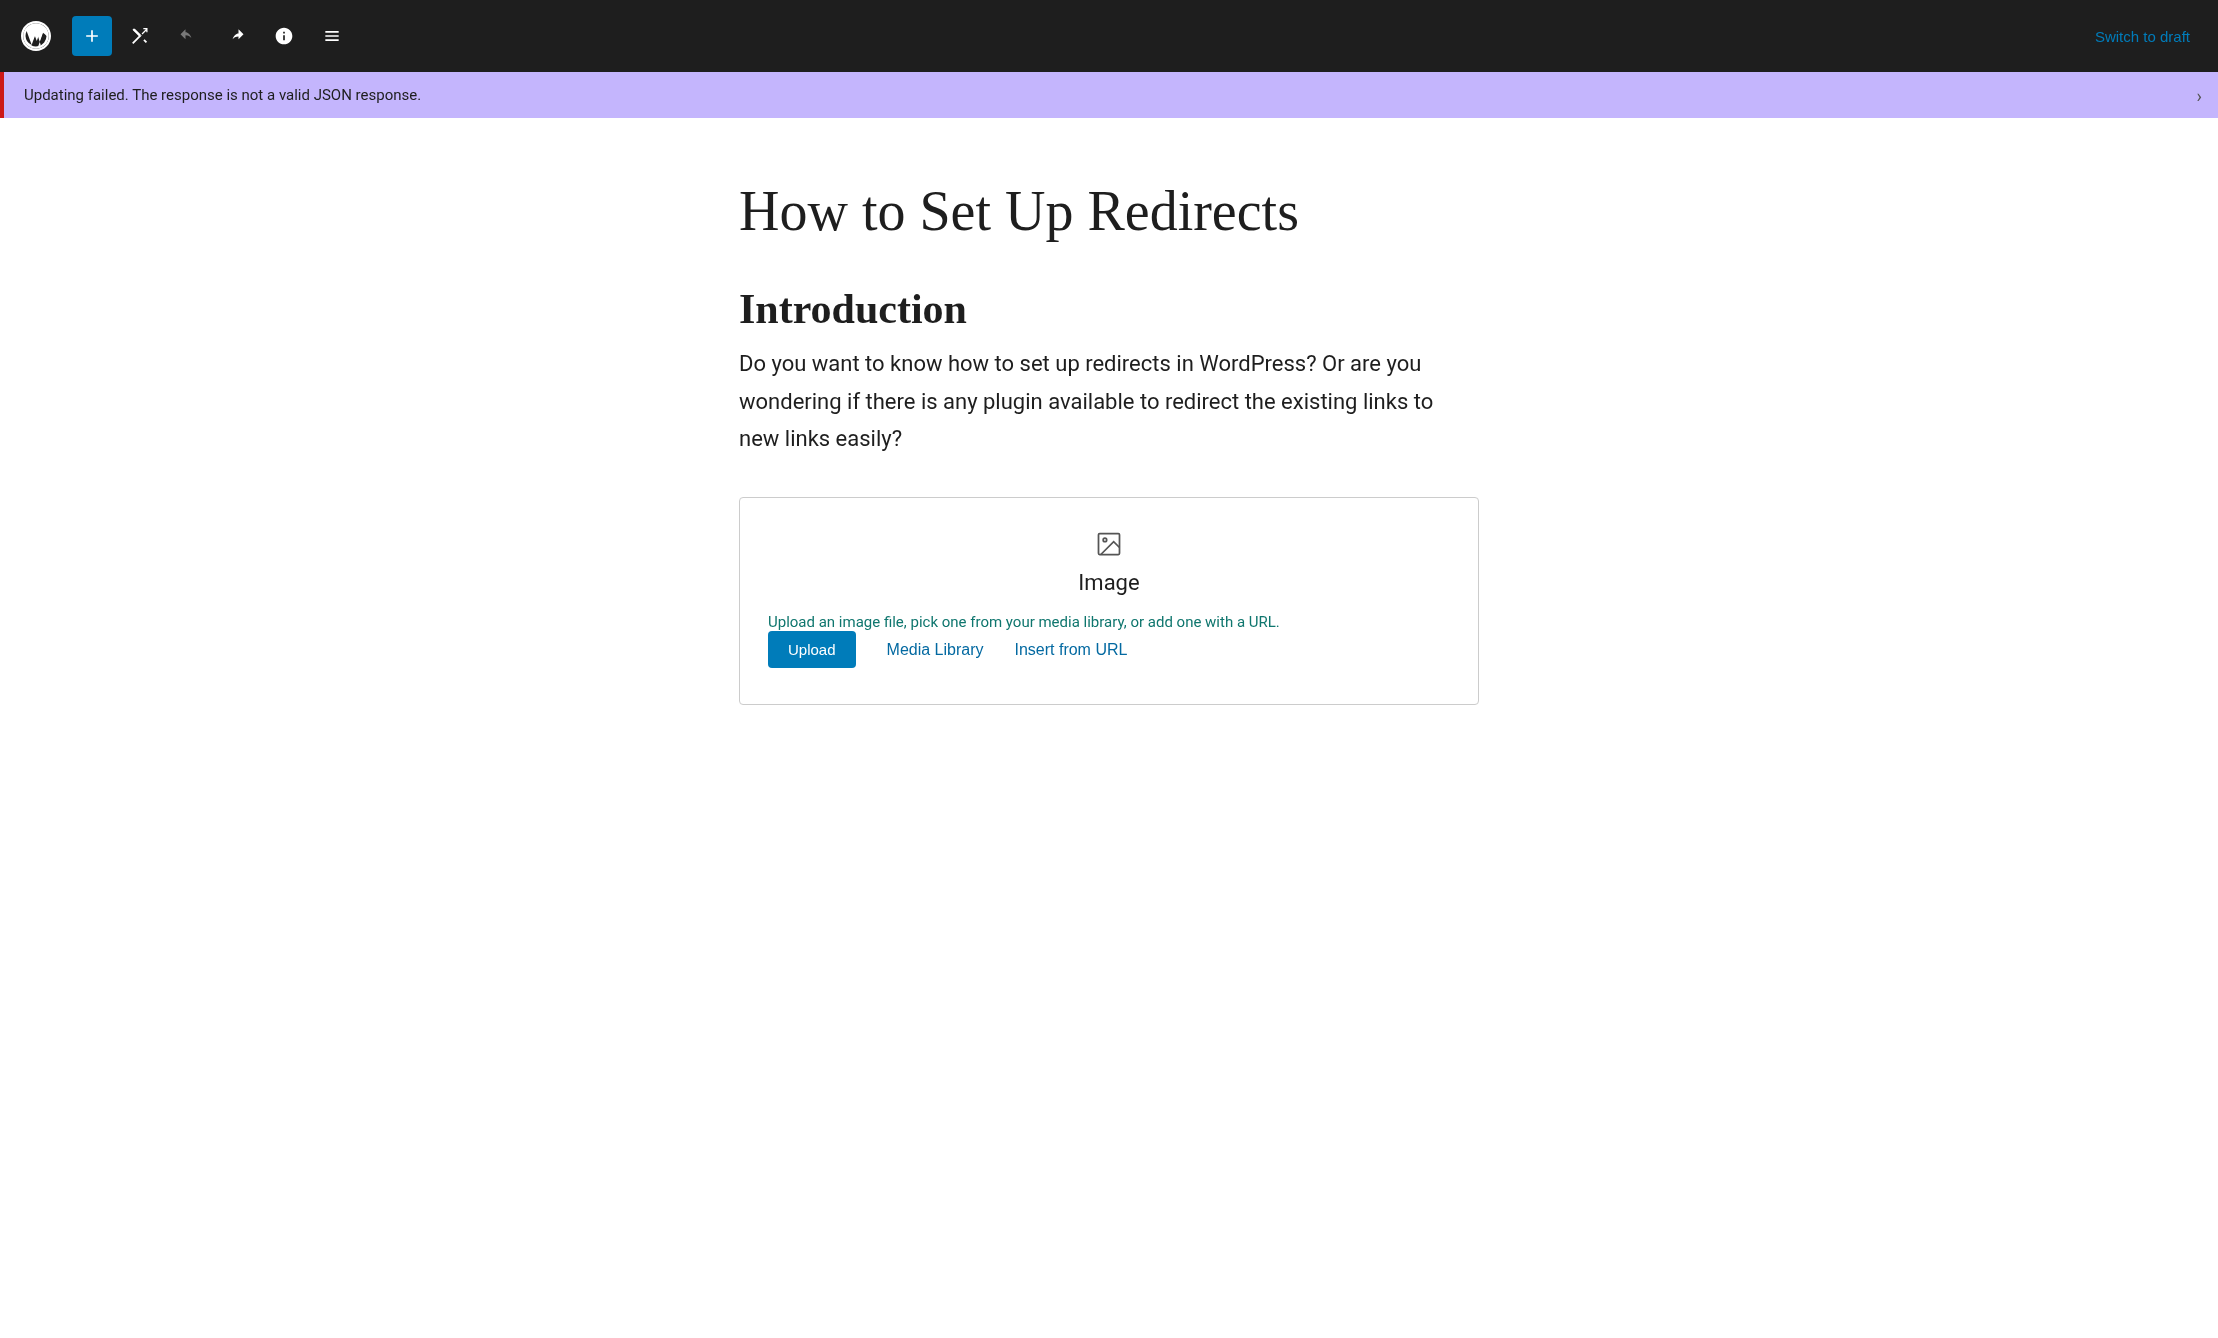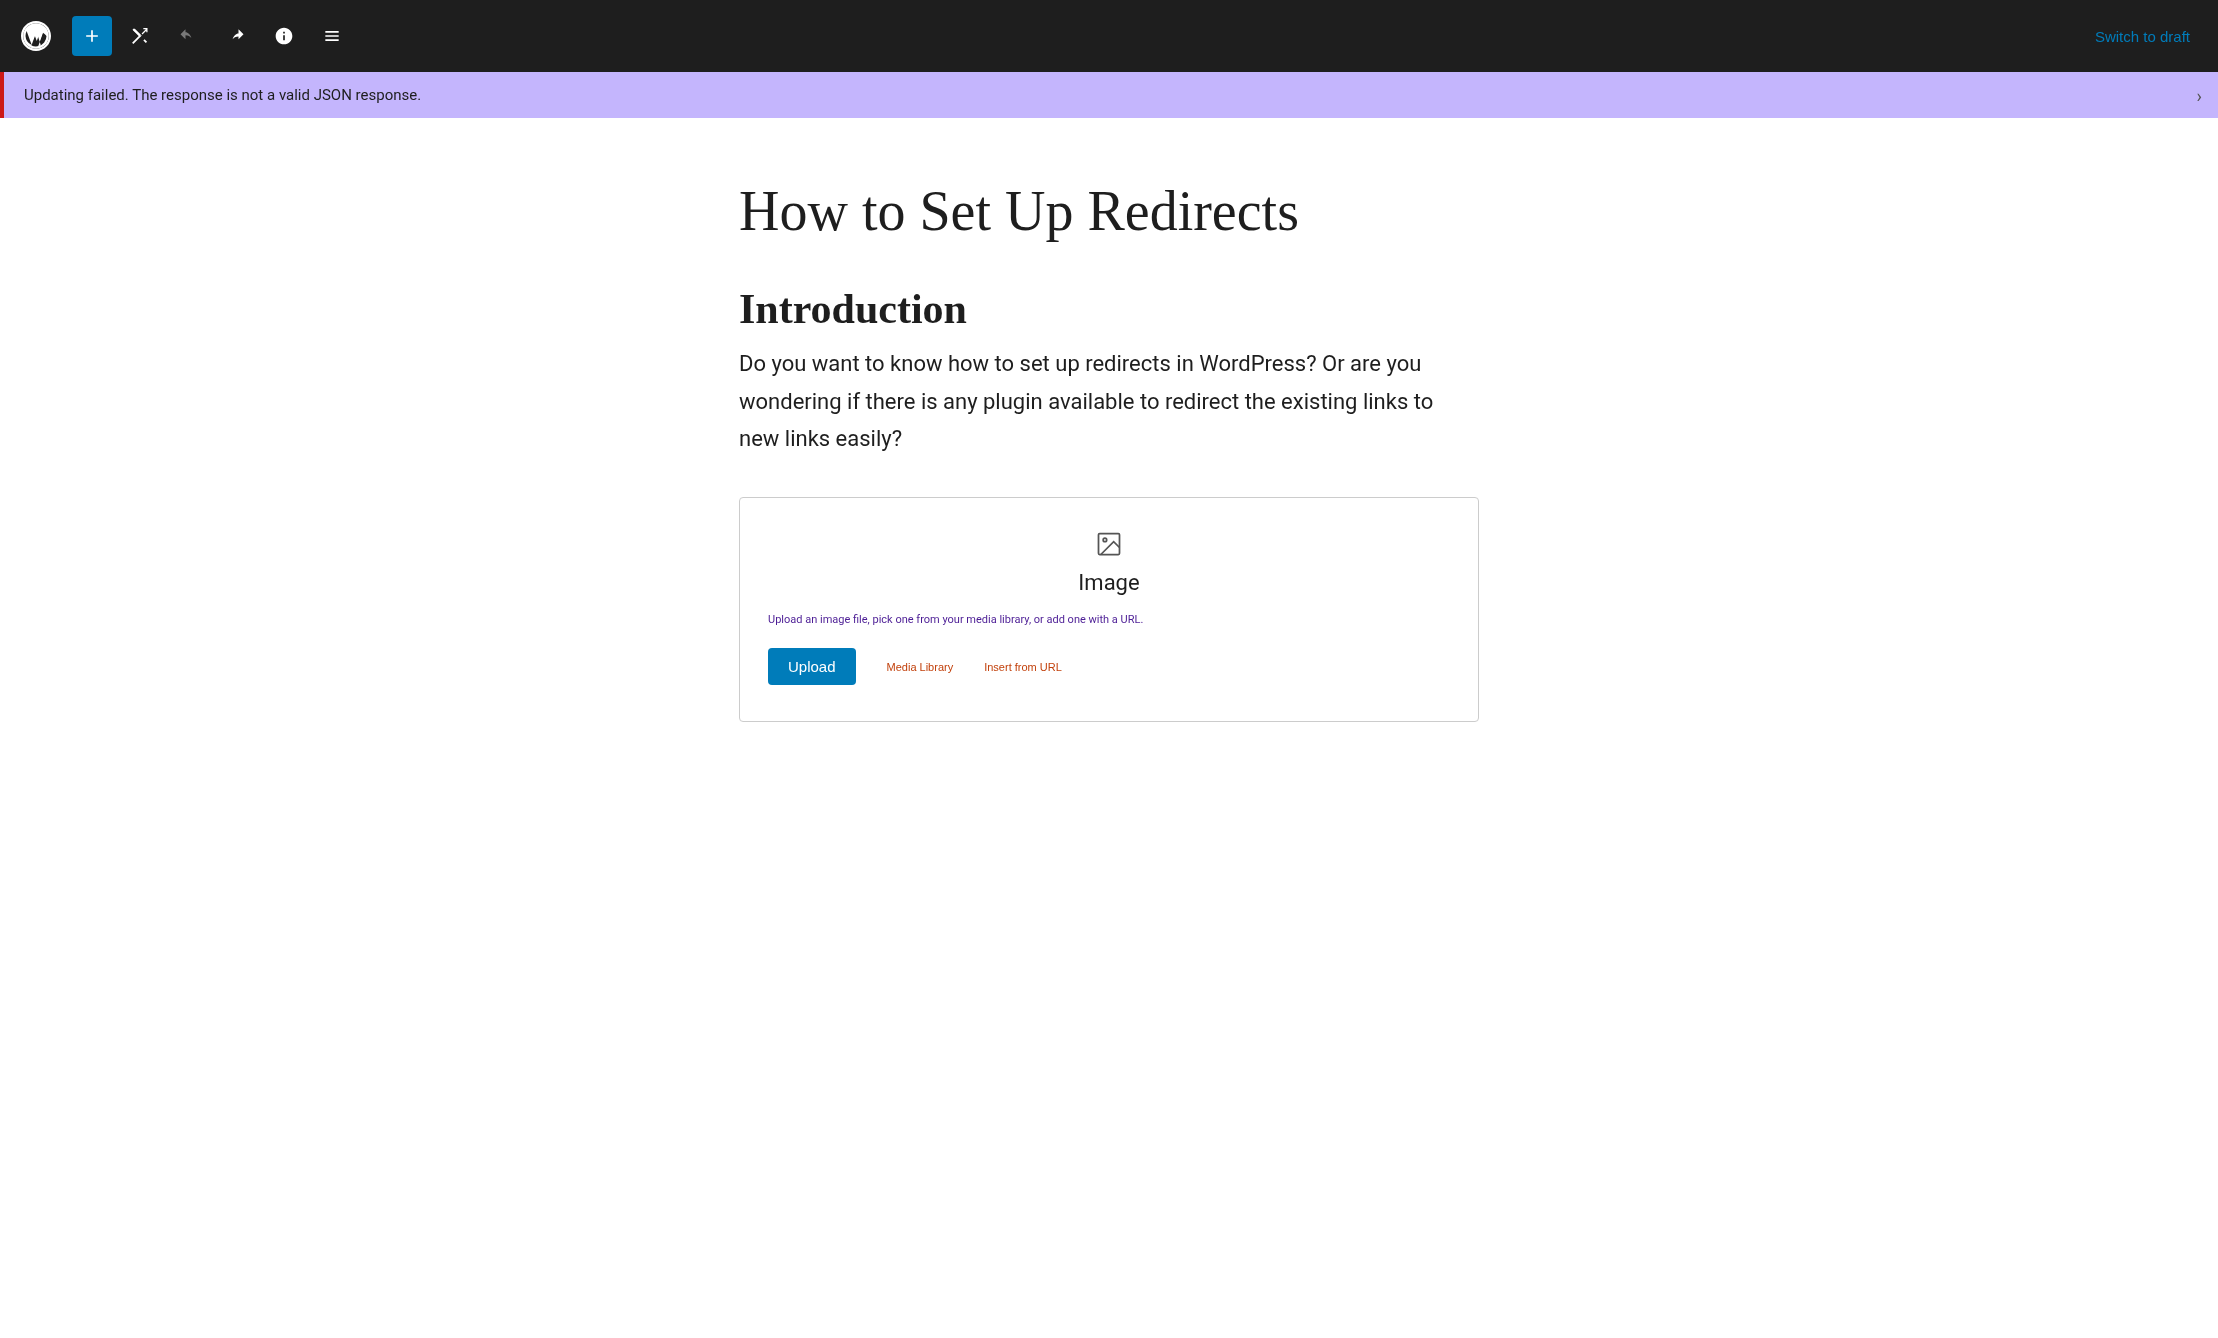--- a/index.html
+++ b/index.html
@@ -175,23 +175,22 @@
       height: 28px;
     }
 
     .image-block-title {
       font-size: 22px;
       font-weight: 400;
       color: #1e1e1e;
     }
 
     .image-block-desc {
-      font-size: 11px;
-      color: #4c1d95;
-      margin-bottom: 22px;
+      font-size: 15px;
+      color: #0f766e;
     }
 
     .image-block-actions {
       display: flex;
       align-items: center;
       gap: 31px;
     }
 
     .btn-upload {
       background: #007cba;
@@ -200,22 +199,22 @@
       border-radius: 4px;
       padding: 10px 20px;
       font-size: 15px;
       cursor: pointer;
       font-weight: 500;
     }
 
     .btn-link {
       background: none;
       border: none;
-      color: #c2410c;
-      font-size: 11px;
+      color: #0369a1;
+      font-size: 16px;
       cursor: pointer;
       padding: 0;
       text-decoration: none;
     }
   </style>
 </head>
 <body>
 
 <div class="toolbar">
 

